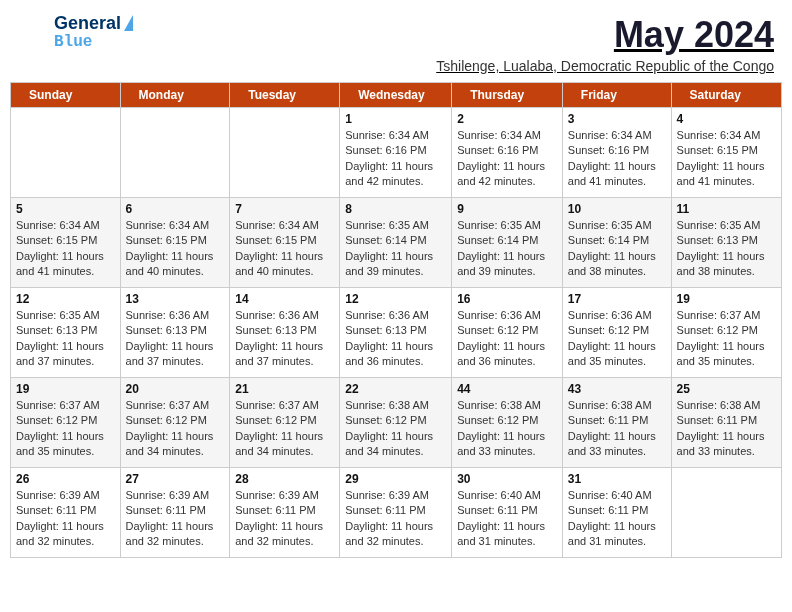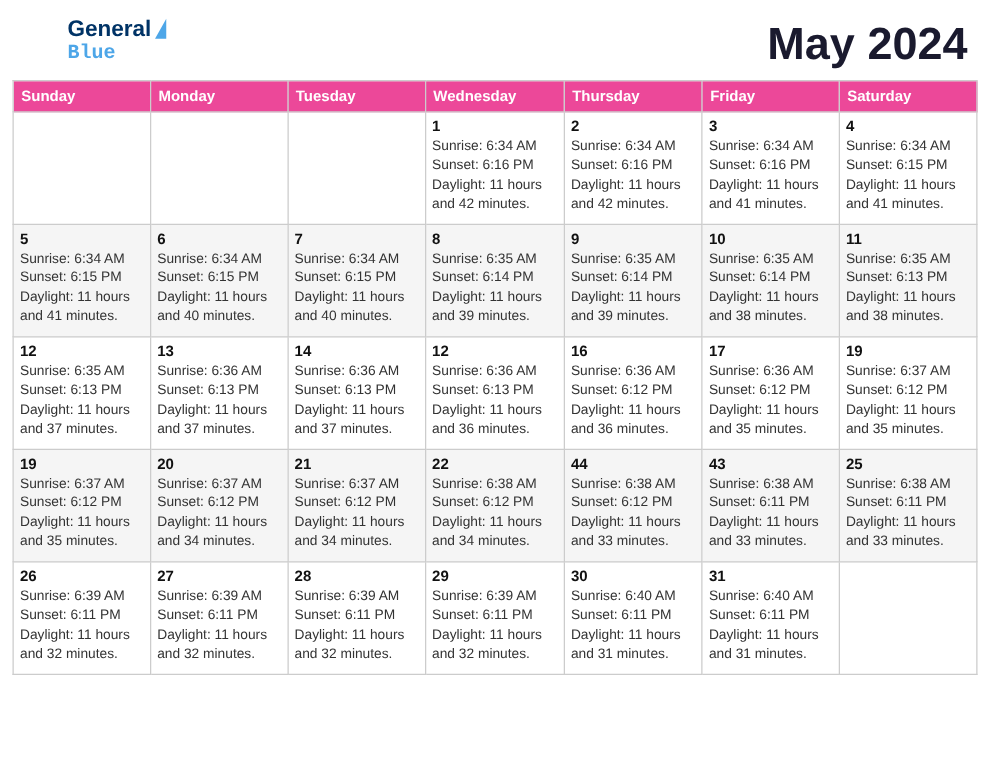--- a/index.html
+++ b/index.html
@@ -24,41 +24,42 @@
       margin-left: 36px;
     }
     .logo-text {
       font-size: 18px;
       font-weight: bold;
       color: #003366;
       line-height: 1.1;
     }
     .title-block {
       text-align: right;
+      text-decoration: underline;
     }
     .month-year {
       font-size: 36px;
       font-weight: bold;
       color: #1a1a2e;
     }
     .location {
       font-size: 14px;
       color: #333;
       margin-top: 2px;
     }
     .calendar {
       width: 100%;
       border-collapse: collapse;
       font-size: 11px;
     }
     .calendar th {
-      background: #ec4899;
+      background: #c2410c;
       color: #fff;
       text-align: left;
-      padding: 5px 6px;
+      padding: 5px 18px;
       font-size: 12px;
       border: 1px solid #ccc;
     }
     .calendar td {
       border: 1px solid #ccc;
       vertical-align: top;
       padding: 4px 5px;
       width: 113px;
       min-height: 80px;
       background: #fff;
@@ -90,20 +91,21 @@
 <div class="header">
   <div class="logo">
     <div style="display:flex;align-items:center;">
       <span class="logo-text">General</span>
       <span style="display:inline-block;width:0;height:0;border-left:9px solid transparent;border-bottom:16px solid #4da6e8;margin-left:3px;margin-bottom:2px;"></span>
     </div>
     <span class="logo-text" style="color:#4da6e8;font-size:16px;font-family:Liberation Mono, monospace;">Blue</span>
   </div>
   <div class="title-block">
     <div class="month-year">May 2024</div>
+    <div class="location">Tshilenge, Lualaba, Democratic Republic of the Congo</div>
   </div>
 </div>
 
 <table class="calendar">
   <thead>
     <tr>
     <th>Sunday</th>
         <th>Monday</th>
         <th>Tuesday</th>
         <th>Wednesday</th>

